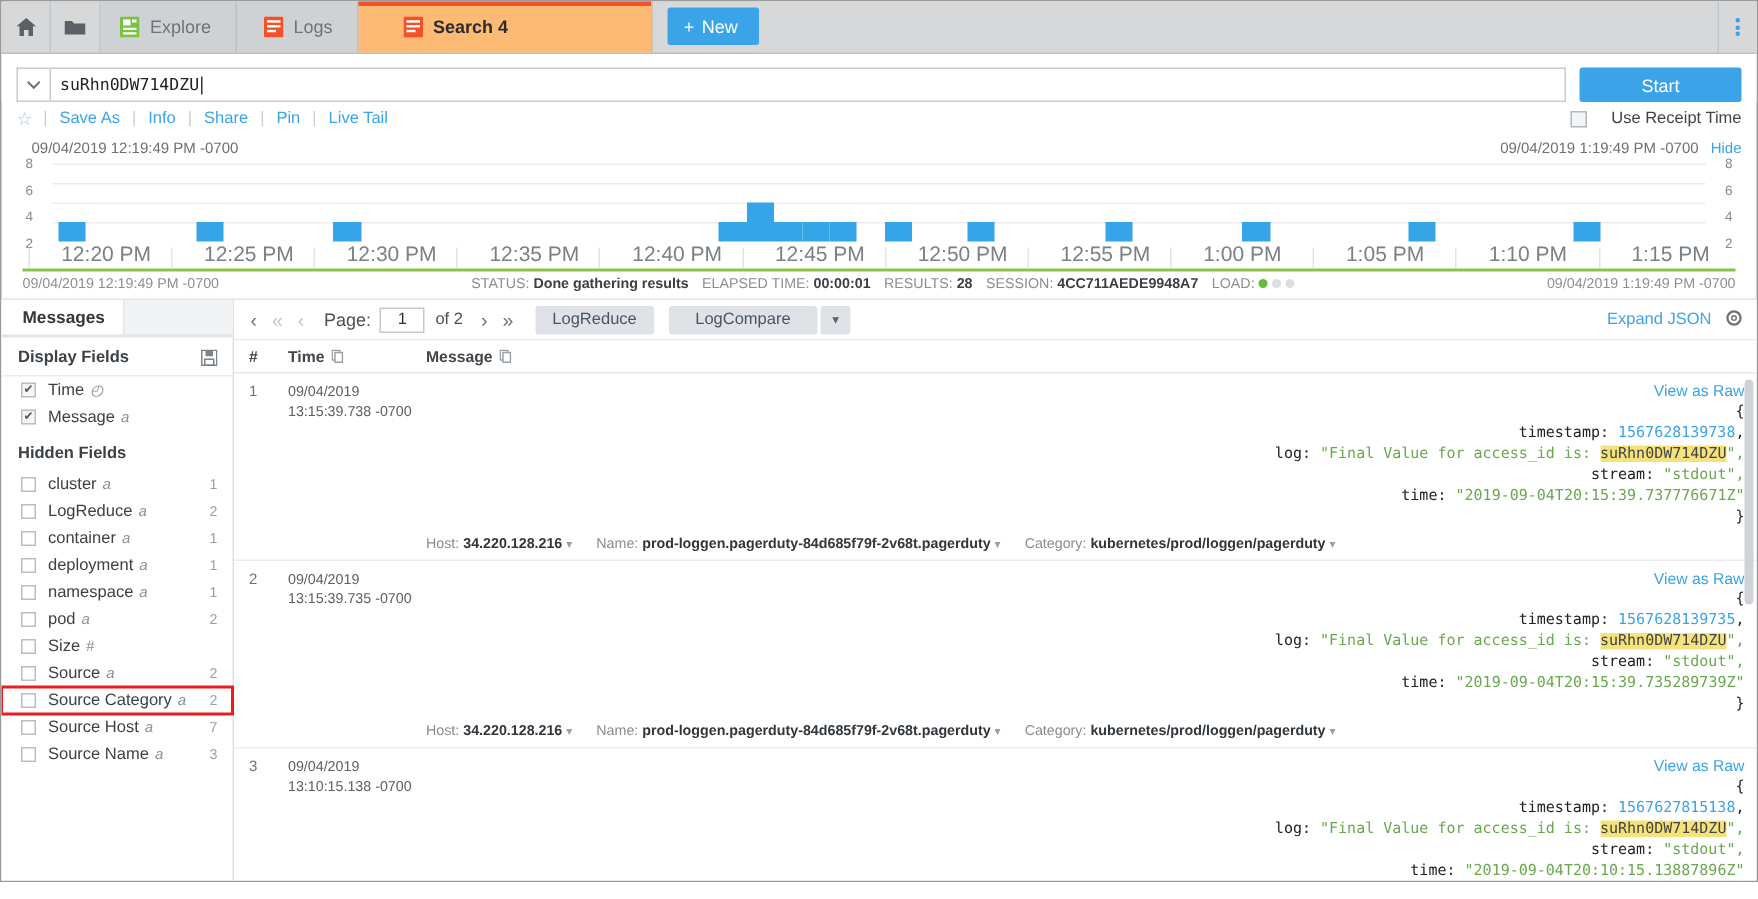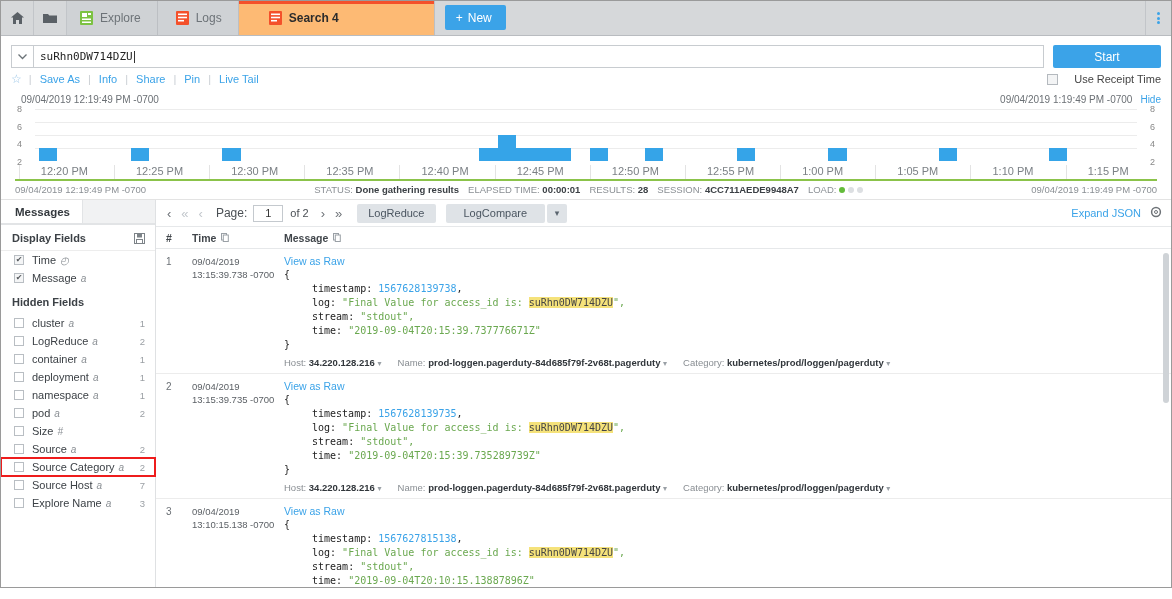--- a/index.html
+++ b/index.html
@@ -127,21 +127,21 @@
   .plot {
     position: absolute; left: 20px; right: 20px; top: 0; bottom: 18px;
   }
   .gridline { position: absolute; left: 0; right: 0; height: 1px; background: #ececec; }
   .ylab {
     position: absolute; font-size: 9px; color: #888; transform: translateY(-50%);
   }
   .ylab.l { left: 2px; } .ylab.r { right: 2px; }
   .bar { position: absolute; bottom: 0; background: #35a4e8; }
   .xlab {
-    position: absolute; bottom: 2px; font-size: 11px; color: #7b8085;
+    position: absolute; bottom: 2px; font-size: 14px; color: #7b8085;
     padding-left: 2px;
   }
   .xtick { position: absolute; bottom: 0; width: 1px; height: 14px; background: #e3e3e3; }
   .statusbar {
     display: flex; align-items: center;
     font-size: 9.5px; color: #8a8f94;
     padding: 3px 14px 4px 14px;
   }
   .statusbar .mid { margin: 0 auto; display: flex; gap: 9px; align-items: center; }
   .statusbar b { color: #3b4045; font-weight: bold; }
@@ -224,21 +224,21 @@
   .colhead .c-time { width: 92px; display:flex; gap:5px; align-items:center;}
   .colhead .c-msg { display:flex; gap:5px; align-items:center;}
 
   .rows { flex: 1; overflow: hidden; position: relative; }
   .row {
     display: flex; padding: 6px 0 5px 10px;
     border-bottom: 1px solid #ececec;
   }
   .r-num { width: 26px; font-size: 10px; color: #6b7075; padding-top: 1px; }
   .r-time { width: 92px; font-size: 9.5px; color: #5a5f64; line-height: 13px; }
-  .r-msg { flex: 1; padding-right: 8px; }
+  .r-msg { flex: 1; padding-right: 8px; text-align: right; }
   .viewraw { color: #3ba3e8; font-size: 10.5px; cursor: pointer; margin-bottom: 1px; display:inline-block;}
   .json {
     font-family: "DejaVu Sans Mono", monospace; font-size: 10px;
     line-height: 14px; color: #2a2a2a;
   }
   .json .k { color: #222; }
   .json .num { color: #3ba3e8; }
   .json .str { color: #6aa84f; }
   .json .hl { background: #f5e27a; color: #444; }
   .indent { padding-left: 28px; }
@@ -528,21 +528,21 @@
             <span class="fcount">2</span>
           </div>
           <div class="field">
             <span class="fcb"></span>
             <span class="fname">Source Host</span>
             <span class="ftype">a</span>
             <span class="fcount">7</span>
           </div>
           <div class="field">
             <span class="fcb"></span>
-            <span class="fname">Explore Name</span>
+            <span class="fname">Source Name</span>
             <span class="ftype">a</span>
             <span class="fcount">3</span>
           </div>
         </div>
     </div>
 
     <div class="results">
       <div class="restool">
         <span class="pgbtn">‹</span>
         <span class="pgbtn dim">«</span>

